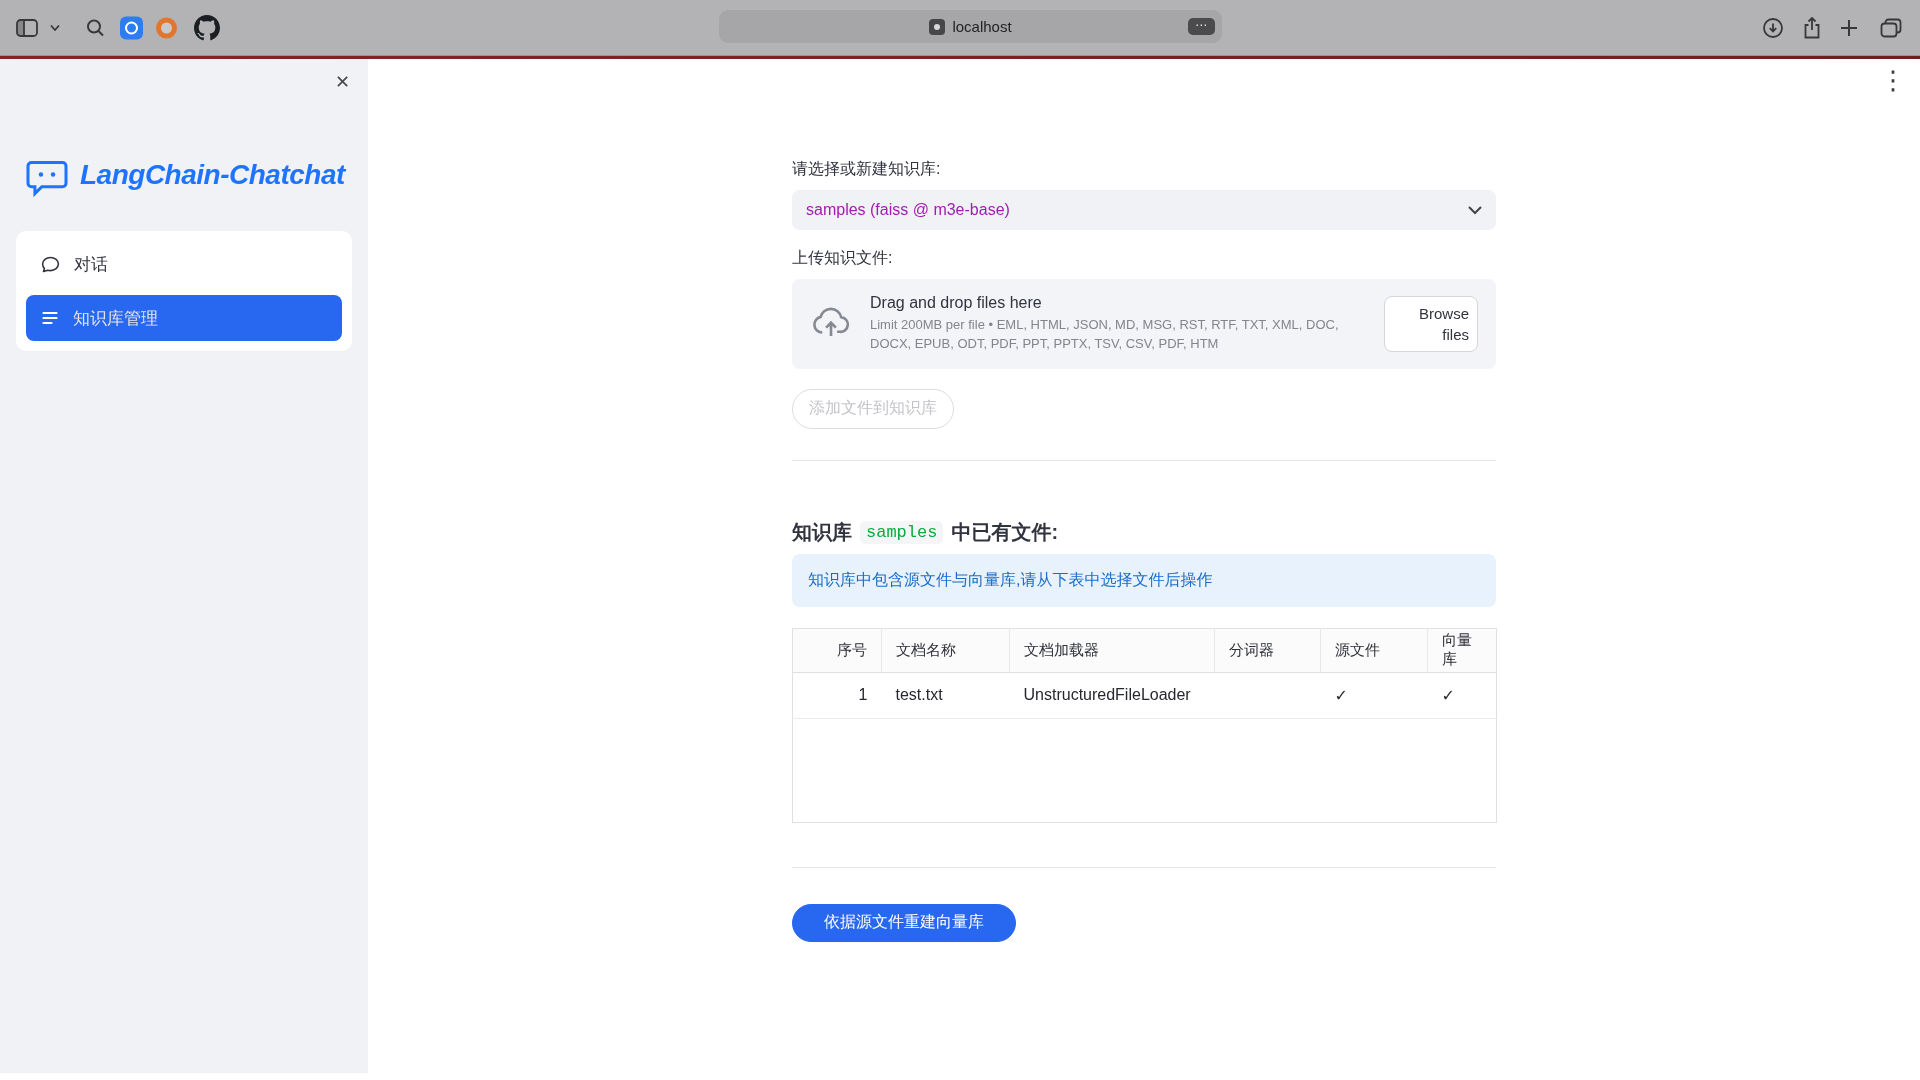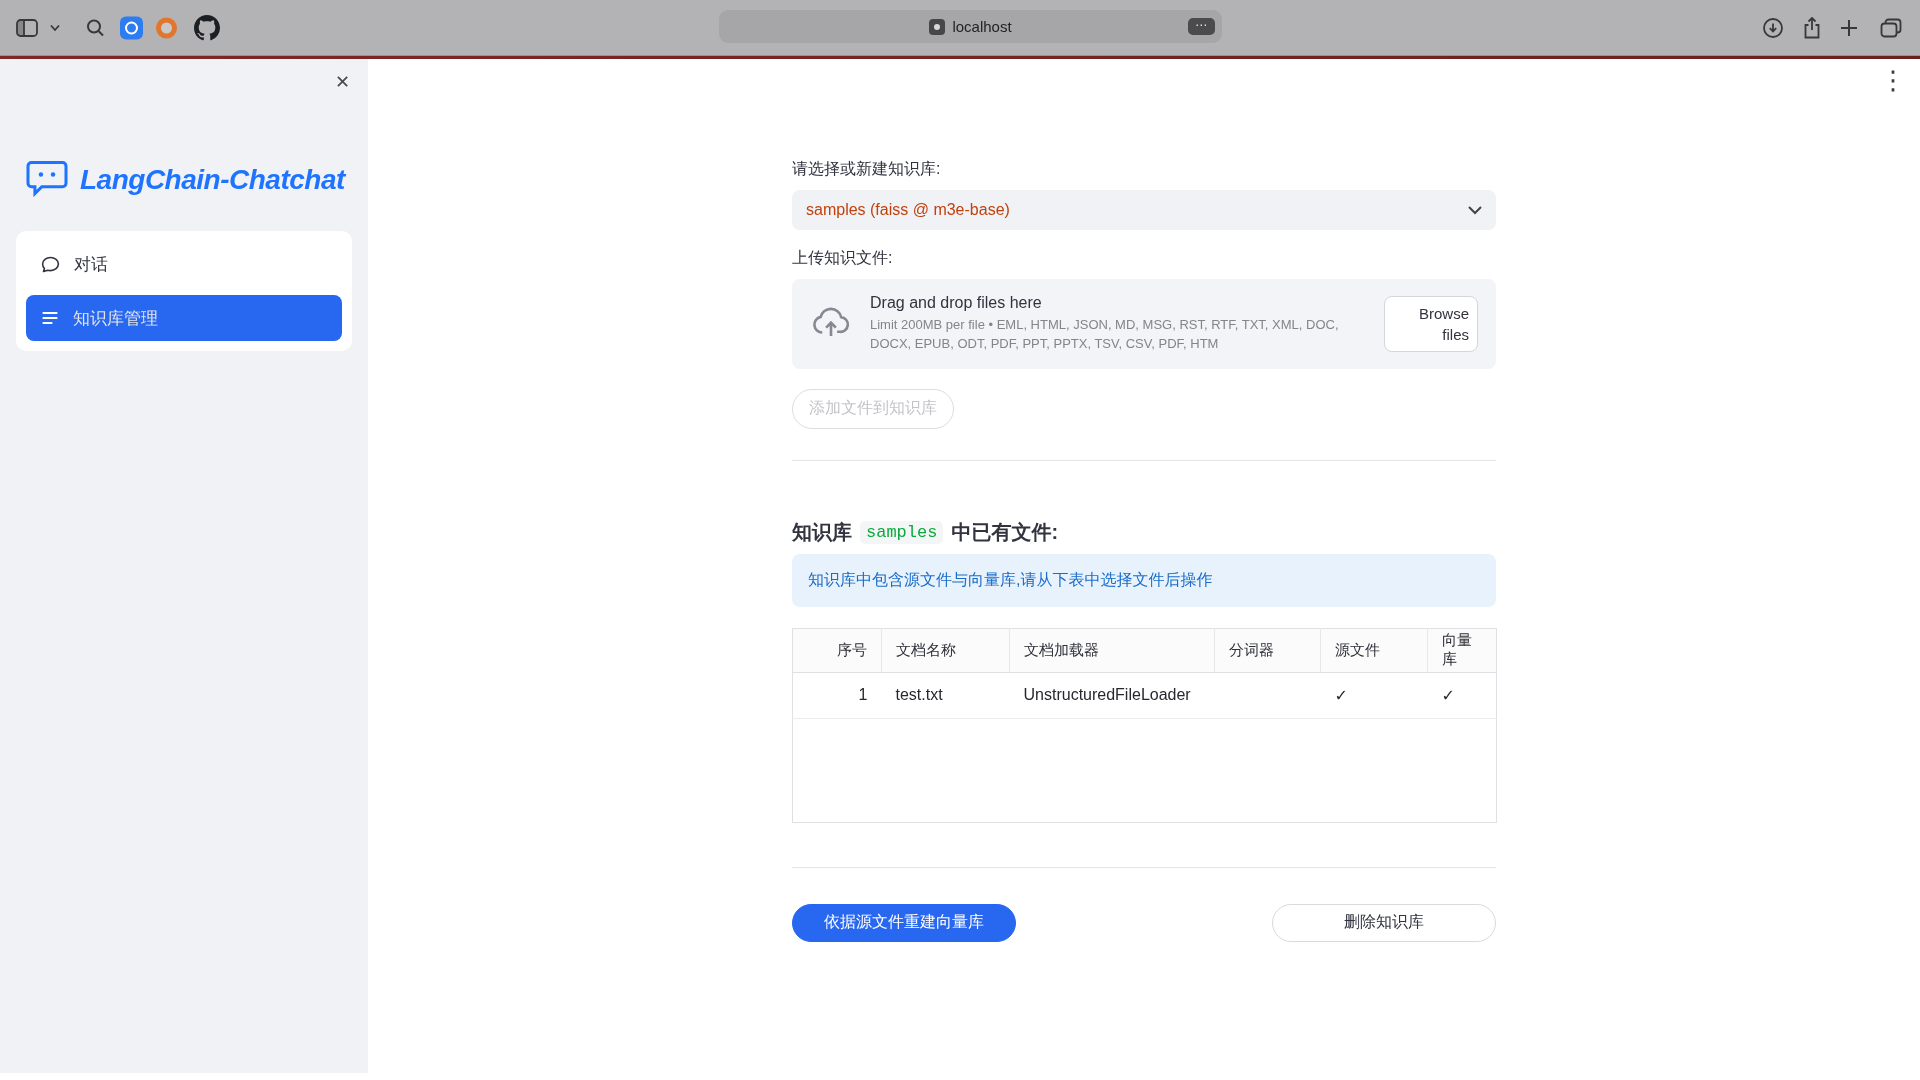--- a/index.html
+++ b/index.html
@@ -20,34 +20,34 @@
   .addr-text { font-size:15px; color:#232325; }
   .ext-badge { position:absolute; right:7px; top:8px; width:27px; height:17px; background:#4b4b4d; border-radius:5px;
                color:#e4e4e6; font-size:12px; line-height:15px; text-align:center; letter-spacing:1px; cursor:pointer; }
   .decoration { height:3px; background:linear-gradient(90deg,#802626,#6b2020); }
 
   
   .app { display:flex; height:1024px; background:#fff; }
 
   .sidebar { width:368px; min-width:368px; height:1014px; background:#f0f2f6; position:relative; }
   .sb-close { position:absolute; top:14px; right:18px; font-size:18px; color:#4a4b50; background:none; border:none; cursor:pointer; line-height:1; }
-  .logo { position:absolute; top:100px; left:26px; display:flex; align-items:center; gap:12px; }
+  .logo { position:absolute; top:100px; left:26px; display:flex; gap:12px; }
   .logo-text { font-size:28px; font-weight:bold; font-style:italic; color:#1f74ff; letter-spacing:-0.5px; white-space:nowrap; }
   .menu { position:absolute; top:172px; left:16px; right:16px; background:#fff; border-radius:10px; padding:10px; display:flex; flex-direction:column; gap:8px; }
   .menu-item { height:46px; border-radius:8px; display:flex; align-items:center; gap:13px; padding:0 14px; font-size:17px; color:#31333f; cursor:pointer; }
   .menu-item.selected { background:#2867f0; color:#e5e5e5;border-radius:8px; }
   .menu-item .mi-icon { display:flex; align-items:center; }
 
   .main { flex:1; position:relative; background:#fff; }
   .kebab { position:absolute; top:8px; right:14px; font-size:26px; color:#3a3b40; line-height:1; cursor:pointer; background:none; border:none; }
 
   .content { width:704px; margin:0 auto; padding-top:100px; }
   .field-label { font-size:16px; color:#31333f; margin-bottom:10px; }
   .selectbox { height:40px; background:#f0f2f6; border-radius:8px; display:flex; align-items:center; justify-content:space-between;
-               padding:0 14px; font-size:16px; color:#c2410c; cursor:pointer; margin-bottom:18px; }
+               padding:0 14px; font-size:16px; color:#a21caf; cursor:pointer; margin-bottom:18px; }
 
   .dropzone { background:#f2f4f7; border-radius:8px; padding:15px 18px; display:flex; align-items:center; gap:18px; }
   .dz-text { flex:1; }
   .dz-title { font-size:16px; color:#31333f; margin-bottom:4px; }
   .dz-limit { font-size:13px; color:#83858c; line-height:1.45; max-width:540px; }
   .btn { border-radius:20px; font-size:16px; font-family:inherit; display:flex; align-items:center; justify-content:center; cursor:pointer; }
   .browse-btn { width:94px; min-height:52px; background:#fff; border:1px solid #d5d6d9; border-radius:8px; color:#31333f;
                 font-size:15px; line-height:1.4; text-align:right; padding:6px 8px; }
   .add-btn { margin-top:20px; display:inline-flex; height:40px; padding:0 16px; background:#fff; border:1px solid #dcdde0; color:#c3c4c8; }
 
@@ -253,18 +253,17 @@
             <td colspan="6"></td>
           </tr>
         </tbody>
       </table>
 
 
       <hr class="divider divider-2">
 
       <div class="bottom-actions">
         <button class="btn btn-primary">依据源文件重建向量库</button>
-        <button class="btn btn-secondary">删除知识库</button>
       </div>
 
     </div>
   </main>
 </div>
 
 </body></html>

